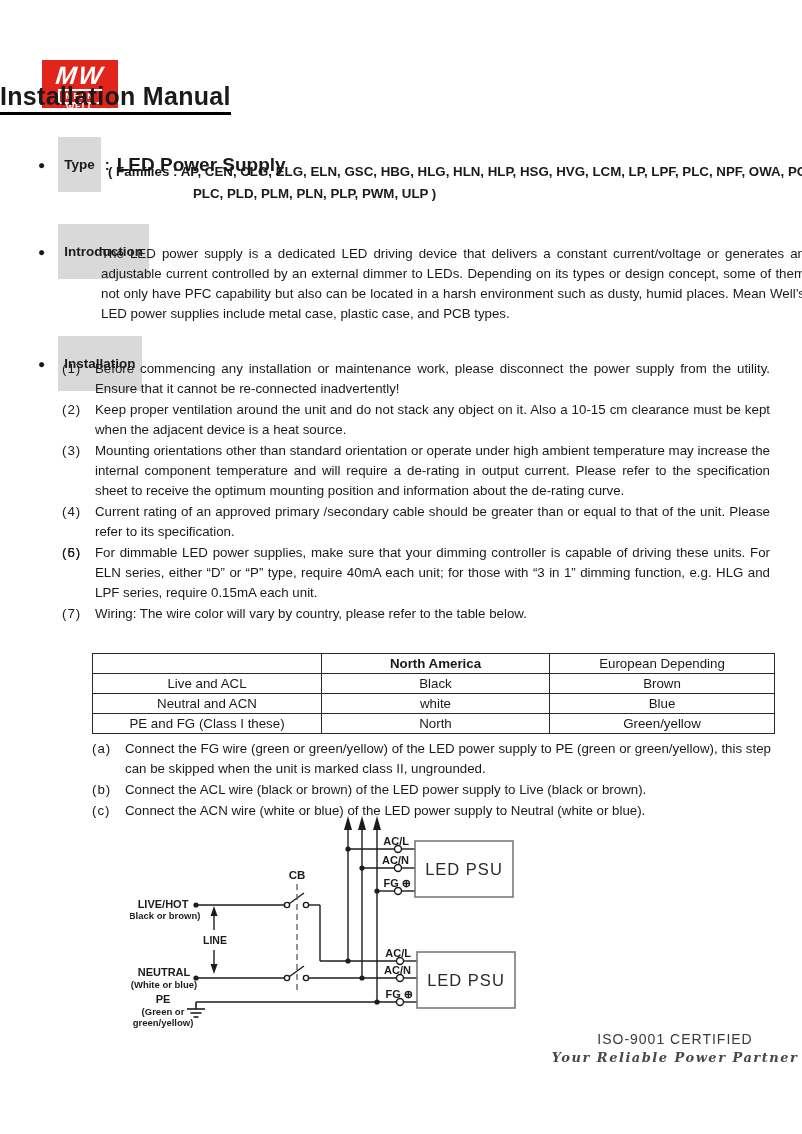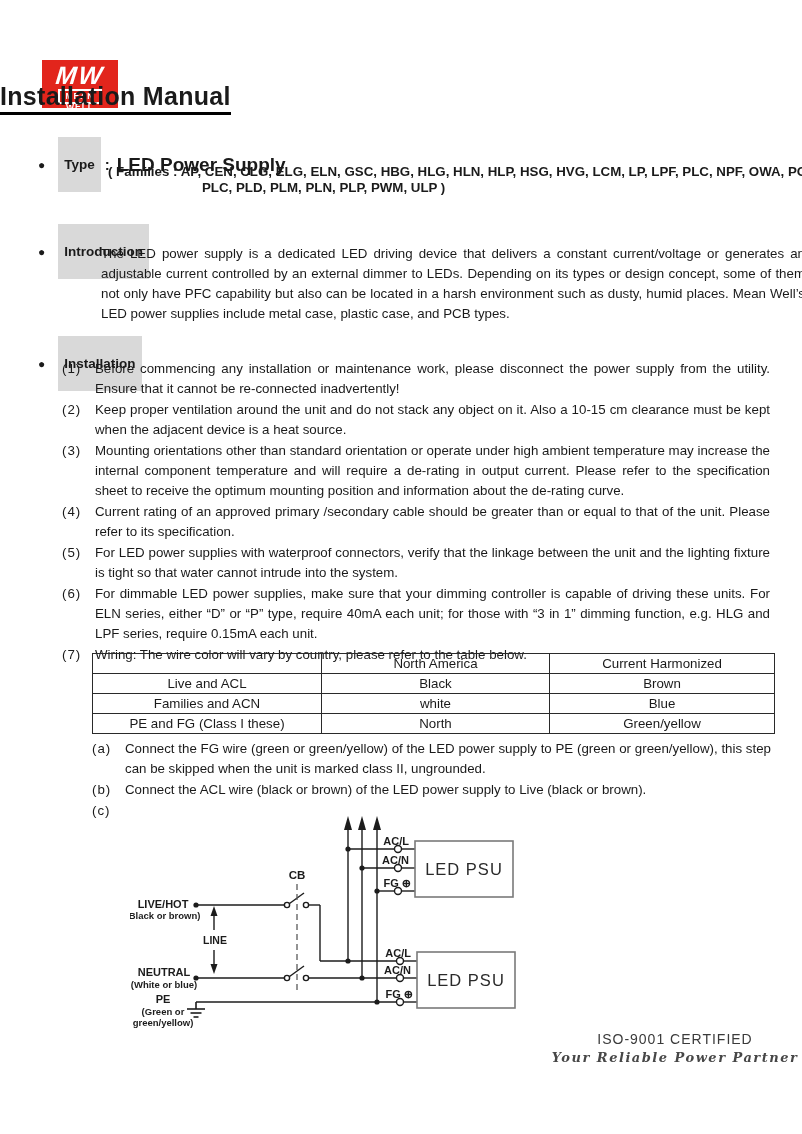--- a/index.html
+++ b/index.html
@@ -72,72 +72,72 @@
     <span>Installation Manual</span>
   </div>
 
   <div class="sect-row" style="top:137px;">
     <span class="bullet">●</span>
     <span class="hl">Type</span>
     <span class="type-sep">:</span>
     <span class="type-value">LED Power Supply</span>
   </div>
   <div class="families" style="top:164px; left:108px;">( Families : AP, CEN, CLG, ELG, ELN, GSC, HBG, HLG, HLN, HLP, HSG, HVG, LCM, LP, LPF, PLC, NPF, OWA, PCD,</div>
-  <div class="families" style="top:180px; left:193px;margin-left:9px;">PLC, PLD, PLM, PLN, PLP, PWM, ULP )</div>
+  <div class="families" style="top:186px; left:193px;">PLC, PLD, PLM, PLN, PLP, PWM, ULP )</div>
 
   <div class="sect-row" style="top:224px;">
     <span class="bullet">●</span>
     <span class="hl">Introduction</span>
   </div>
   <div class="body-text" style="top:244px; left:66px; width:704px;">The LED power supply is a dedicated LED driving device that delivers a constant current/voltage or generates an adjustable current controlled by an external dimmer to LEDs. Depending on its types or design concept, some of them not only have PFC capability but also can be located in a harsh environment such as dusty, humid places. Mean Well’s LED power supplies include metal case, plastic case, and PCB types.</div>
 
   <div class="sect-row" style="top:336px;">
     <span class="bullet">●</span>
     <span class="hl">Installation</span>
   </div>
 
   <div class="items" style="top:359px; left:62px; width:708px;">
     <div class="item"><span class="num">(1)</span><span>Before commencing any installation or maintenance work, please disconnect the power supply from the utility. Ensure that it cannot be re-connected inadvertently!</span></div>
     <div class="item"><span class="num">(2)</span><span>Keep proper ventilation around the unit and do not stack any object on it. Also a 10-15 cm clearance must be kept when the adjacent device is a heat source.</span></div>
     <div class="item"><span class="num">(3)</span><span>Mounting orientations other than standard orientation or operate under high ambient temperature may increase the internal component temperature and will require a de-rating in output current. Please refer to the specification sheet to receive the optimum mounting position and information about the de-rating curve.</span></div>
     <div class="item"><span class="num">(4)</span><span>Current rating of an approved primary /secondary cable should be greater than or equal to that of the unit. Please refer to its specification.</span></div>
-    <div class="item"><span class="num">(5)</span><span>For LED power supplies with waterproof connectors, verify that the linkage between the unit and the lighting fixture is tight so that water cannot intrude into the system.</span></div>
+    <div class="item"><span class="num">(5)</span></div>
     <div class="item"><span class="num">(6)</span><span>For dimmable LED power supplies, make sure that your dimming controller is capable of driving these units. For ELN series, either “D” or “P” type, require 40mA each unit; for those with “3 in 1” dimming function, e.g. HLG and LPF series, require 0.15mA each unit.</span></div>
     <div class="item"><span class="num">(7)</span><span>Wiring: The wire color will vary by country, please refer to the table below.</span></div>
   </div>
 
   <table class="wire-table">
     <tbody>
         <tr>
       <th style="width:228px;"></th>
-      <th style="width:227px;">North America</th>
-      <th style="width:224px;">Current Harmonized</th>
+      <th style="width:227px;font-weight:bold;">North America</th>
+      <th style="width:224px;">European Depending</th>
     </tr>
     <tr>
       <td>Live and ACL</td>
       <td>Black</td>
       <td>Brown</td>
     </tr>
     <tr>
-      <td>Families and ACN</td>
+      <td>Neutral and ACN</td>
       <td>white</td>
       <td>Blue</td>
     </tr>
     <tr>
       <td>PE and FG (Class I these)</td>
       <td>North</td>
       <td>Green/yellow</td>
     </tr>
   </tbody>
     </table>
 
   <div class="items" style="top:739px; left:92px; width:679px;">
     <div class="item"><span class="num">(a)</span><span>Connect the FG wire (green or green/yellow) of the LED power supply to PE (green or green/yellow), this step can be skipped when the unit is marked class II, ungrounded.</span></div>
     <div class="item"><span class="num">(b)</span><span>Connect the ACL wire (black or brown) of the LED power supply to Live (black or brown).</span></div>
-    <div class="item"><span class="num">(c)</span></div>
+    <div class="item"><span class="num">(c)</span><span>Connect the ACN wire (white or blue) of the LED power supply to Neutral (white or blue).</span></div>
   </div>
 
   <svg class="diagram" width="440" height="228" viewBox="130 810 440 228">
 
     <g stroke="#1c1c1c" stroke-width="1.4" fill="none">
       <line x1="348" y1="828" x2="348" y2="961"></line>
       <line x1="362" y1="828" x2="362" y2="978"></line>
       <line x1="377" y1="828" x2="377" y2="1002"></line>
       <line x1="348" y1="849" x2="394.5" y2="849"></line>
         <line x1="401.5" y1="849" x2="415" y2="849"></line>

